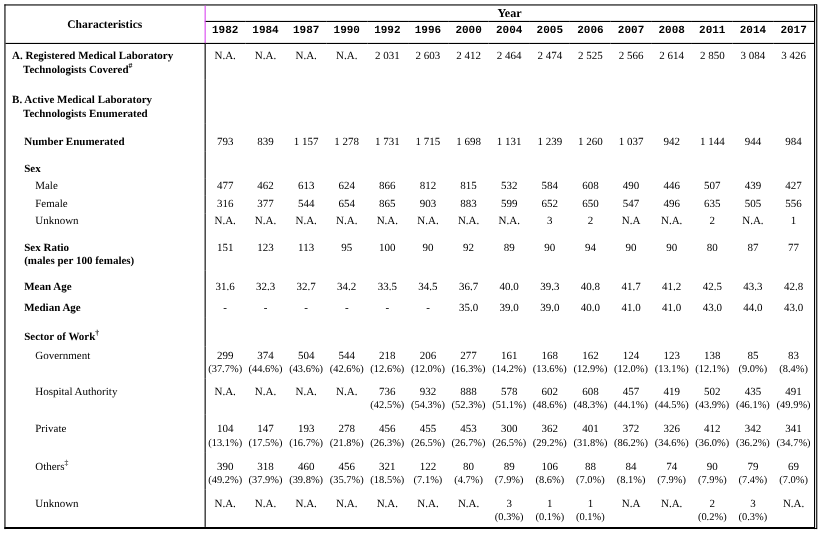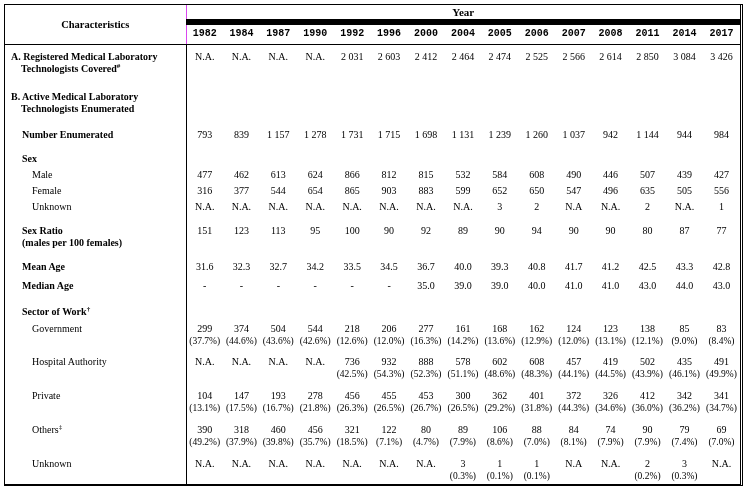--- a/index.html
+++ b/index.html
@@ -4,21 +4,21 @@
 <style>
   html,body{margin:0;padding:0;background:#fff;}
   body{width:747px;height:488px;font-family:"Liberation Serif","DejaVu Serif",serif;color:#000;}
   .page{padding:4px 4px;}
   .wrap{border:1px solid #000;border-right:3px double #000;border-bottom:2px solid #000;}
   table{border-collapse:collapse;width:100%;table-layout:fixed;}
   col.c-label{width:181px;}
   th,td{padding:0;font-size:10px;vertical-align:top;}
   .char-h{border-right:1px solid #d946ef;border-bottom:1px solid #000;text-align:center;
           font-weight:bold;font-size:10.5px;vertical-align:middle;}
-  .year-h{border-bottom:6px solid #000000;text-align:center;font-weight:bold;font-size:11px;padding:1px 0;}
+  .year-h{border-bottom:1px solid #000000;text-align:center;font-weight:bold;font-size:11px;padding:1px 0;}
   th.yh{border-bottom:1px solid #000;text-align:center;font-weight:bold;font-size:10px;padding:3px 0 5px;font-family:Liberation Mono, monospace;}
   td.label{border-right:1px solid #000;line-height:12px;padding-bottom:2px;}
   td.label.b{font-weight:bold;}
   td.label.ind0{padding-left:6px;margin-top:48px;}
   td.label.ind1{padding-left:17px;}
   td.label.ind2{padding-left:27px;margin-top:20px;}
   td.label .l2i{padding-left:10px;}
   td.val{text-align:center;line-height:12px;padding-bottom:2px;}
   td.val .p{font-size:9.5px;}
   sup{font-size:7px;line-height:0;}
@@ -701,21 +701,21 @@
             <td class="val">
               <div class="v">362</div>
               <div class="p">(29.2%)</div>
             </td>
             <td class="val">
               <div class="v">401</div>
               <div class="p">(31.8%)</div>
             </td>
             <td class="val">
               <div class="v">372</div>
-              <div class="p">(44.3%)</div>
+              <div class="p">(86.2%)</div>
             </td>
             <td class="val">
               <div class="v">326</div>
               <div class="p">(34.6%)</div>
             </td>
             <td class="val">
               <div class="v">412</div>
               <div class="p">(36.0%)</div>
             </td>
             <td class="val">

